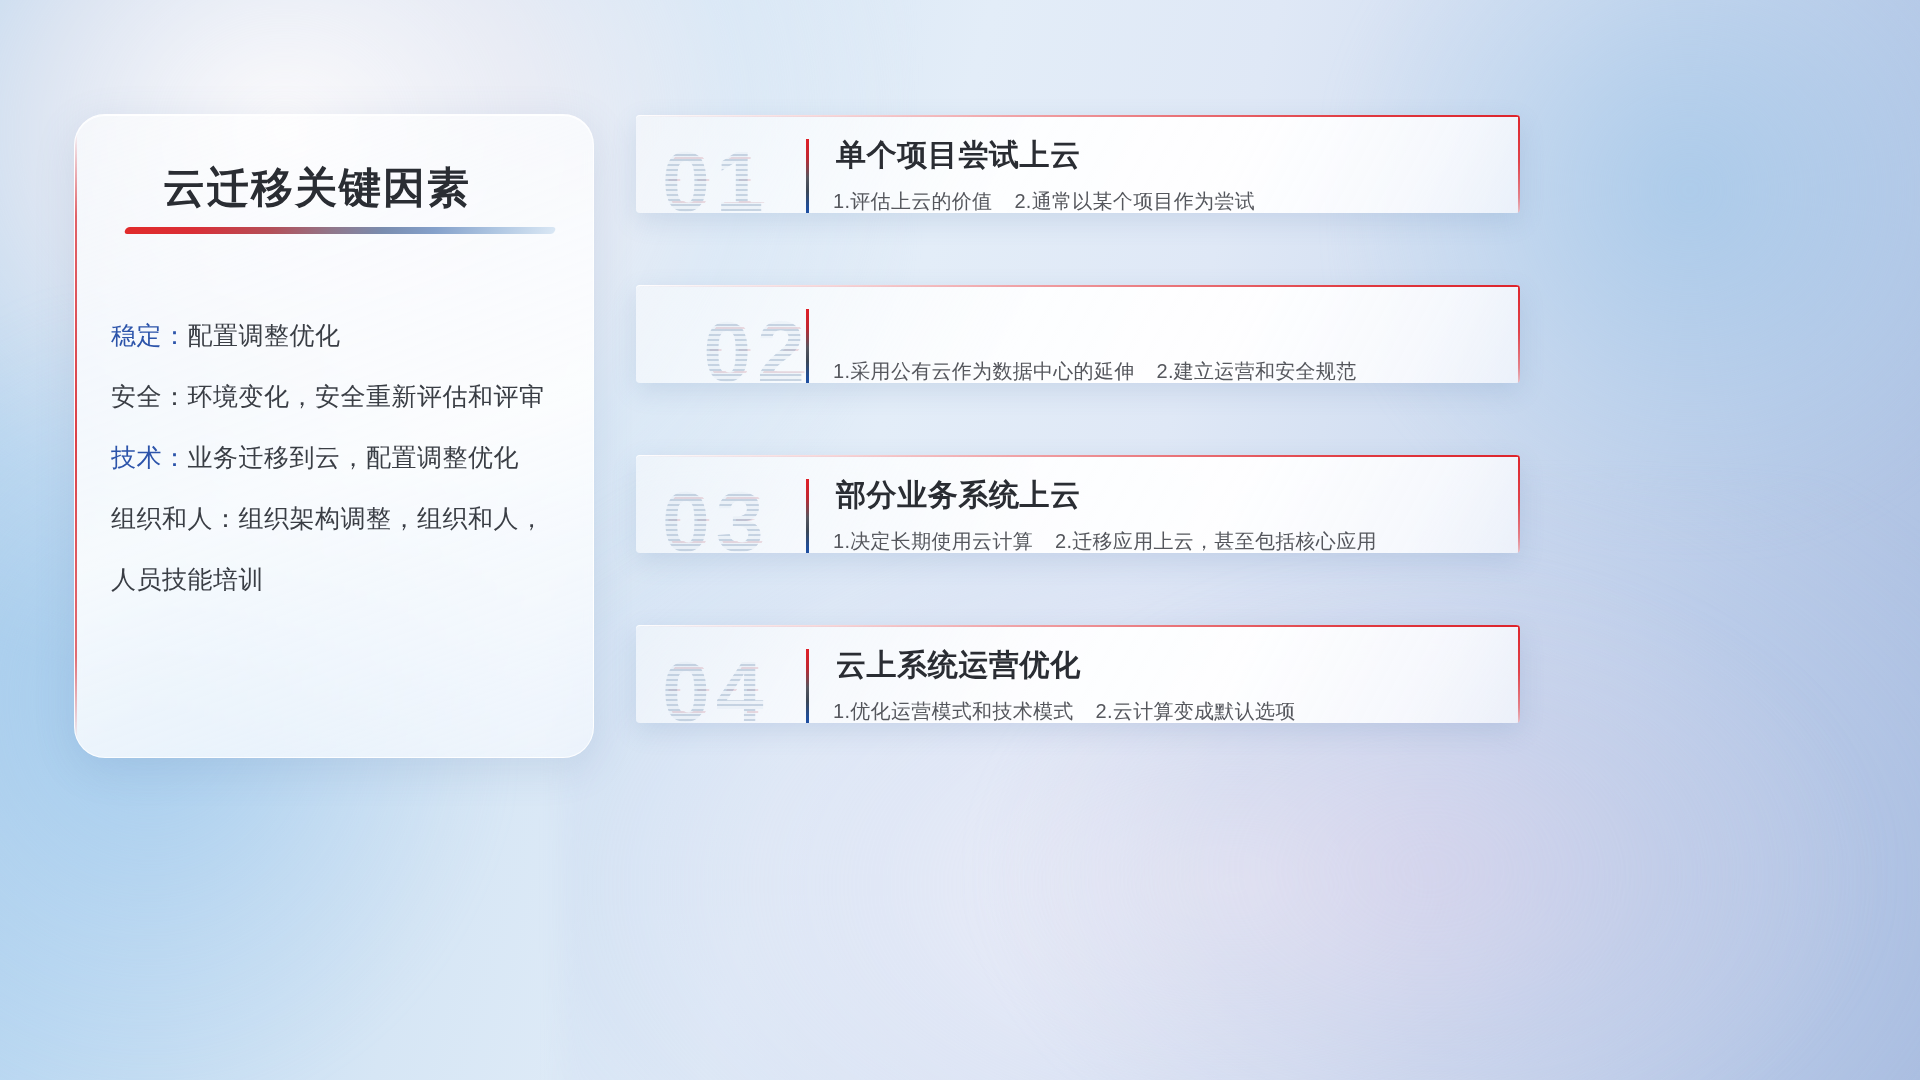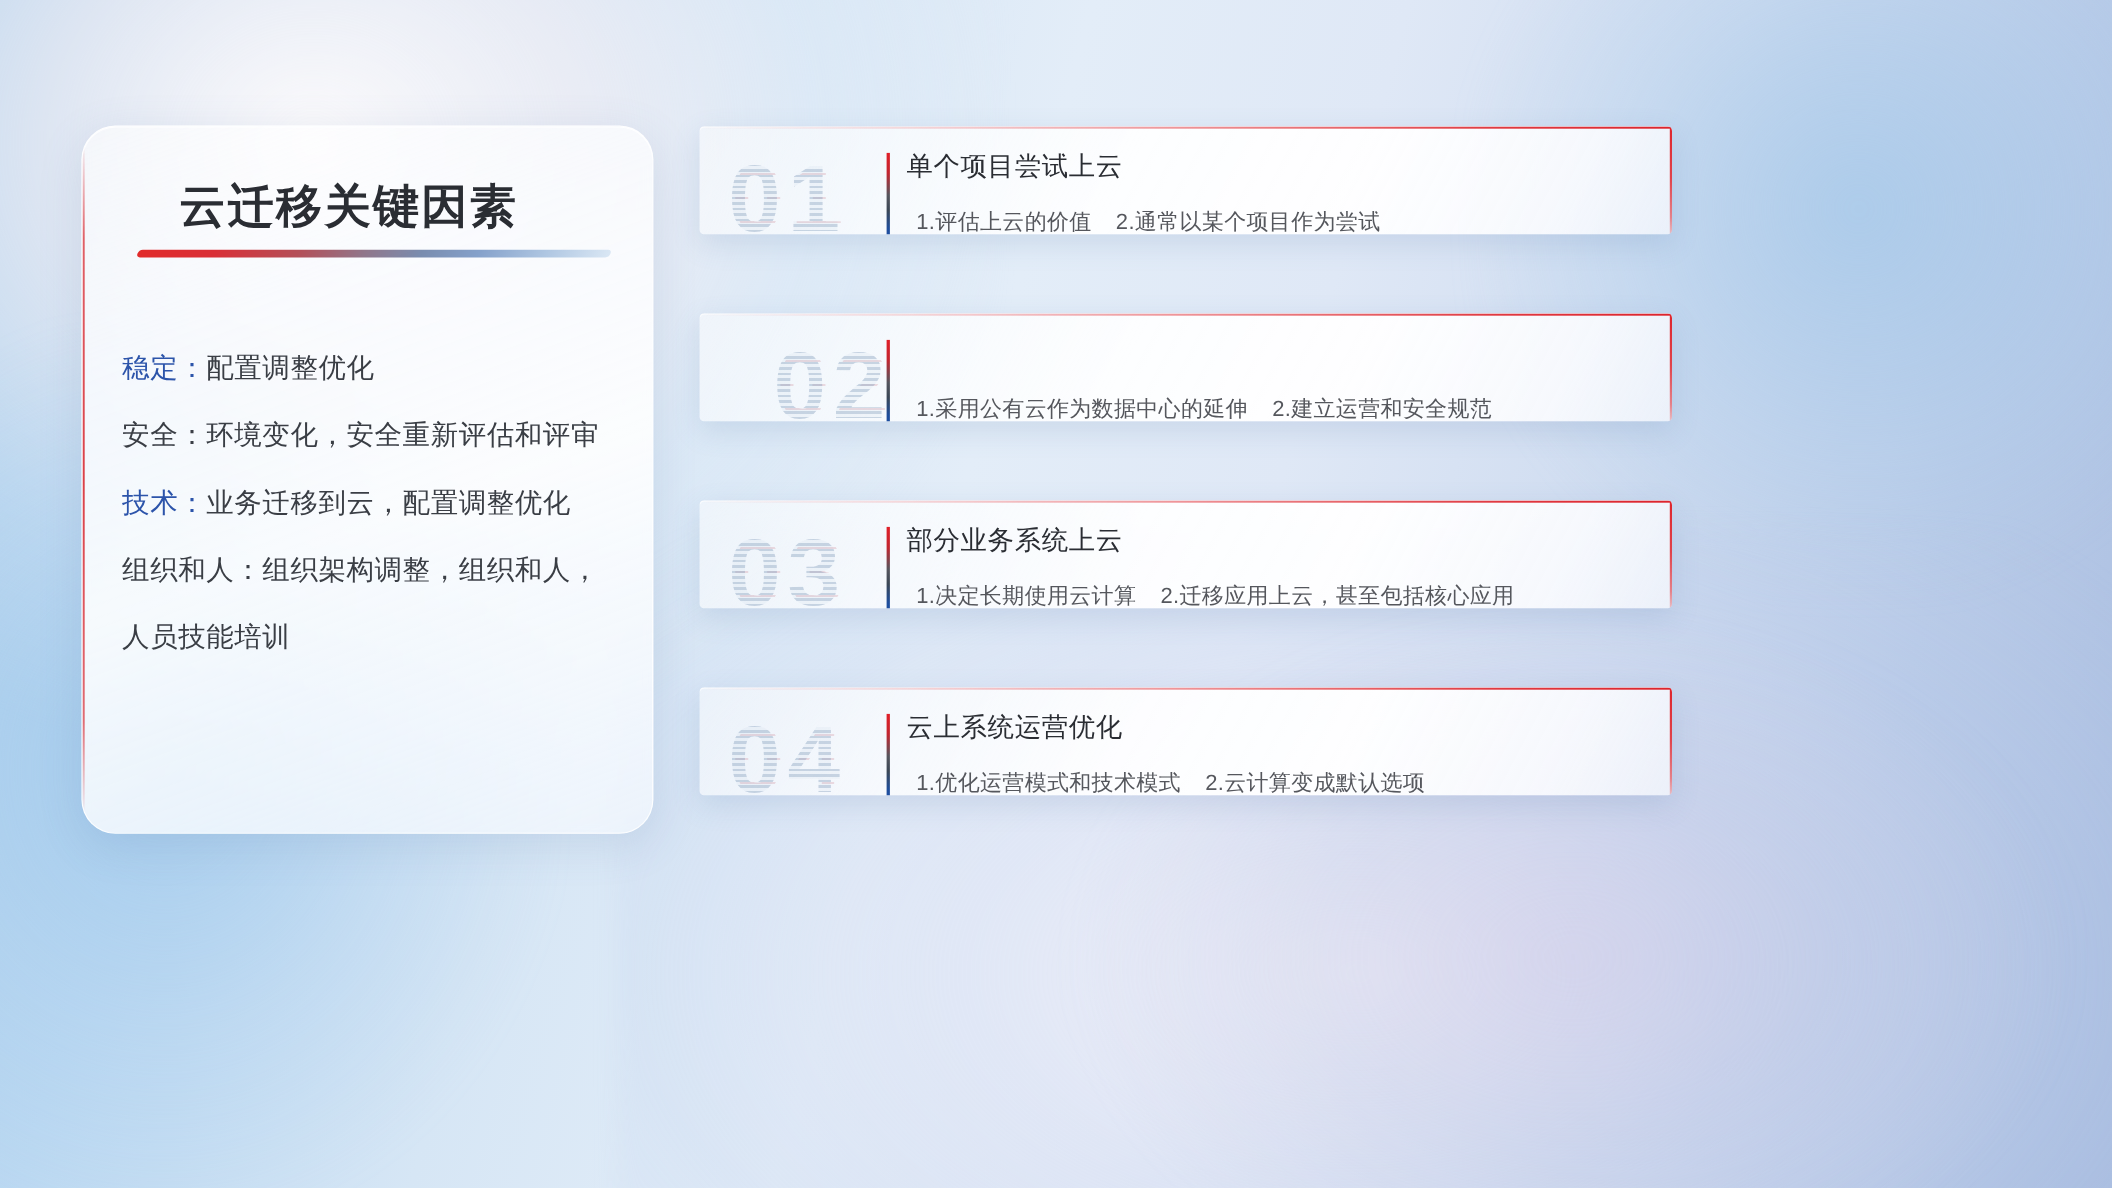--- a/index.html
+++ b/index.html
@@ -247,23 +247,23 @@
     background: linear-gradient(180deg,
         #e01f28 0%,
         #c22630 22%,
         #55565e 46%,
         #3b4756 62%,
         #1f4e9c 82%,
         #1a4fa8 100%);
   }
   .step-title {
     position: absolute;
-    left: 188px; top: 20px;
-    font-size: 24px;
-    font-weight: 400;
+    left: 200px; top: 20px;
+    font-size: 30px;
+    font-weight: 700;
     color: #2a2d33;
     letter-spacing: 0.6px;
     white-space: nowrap;
   }
   .step-sub {
     position: absolute;
     left: 197px; top: 73px;
     font-size: 20px;
     color: #55575d;
     letter-spacing: 0.3px;

